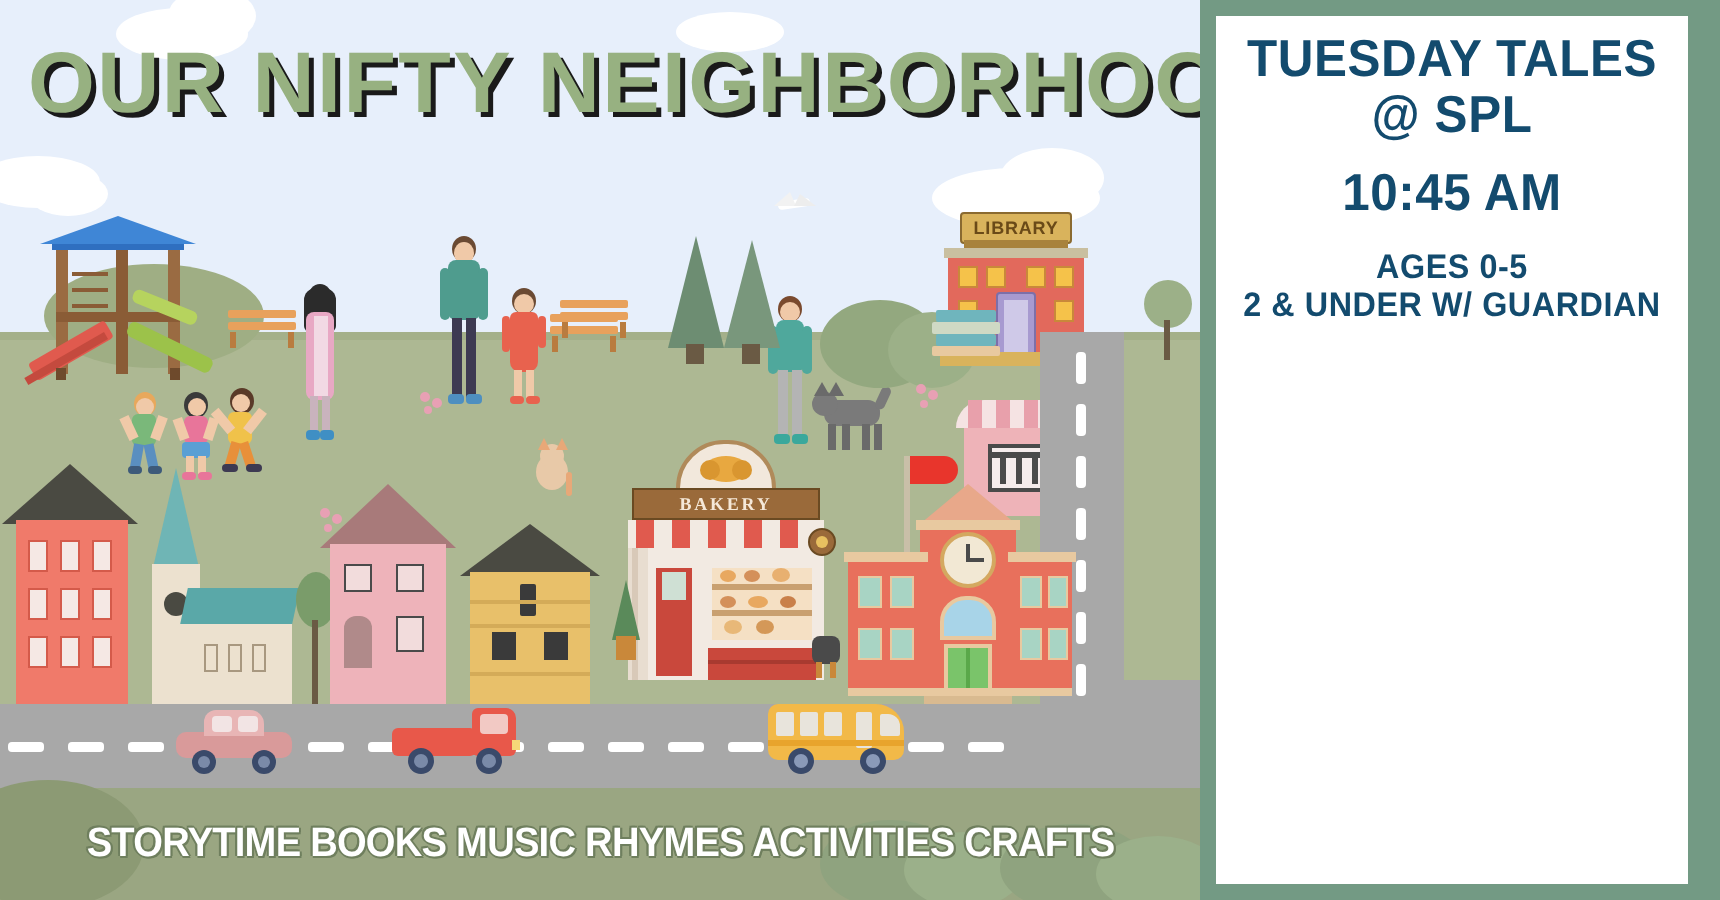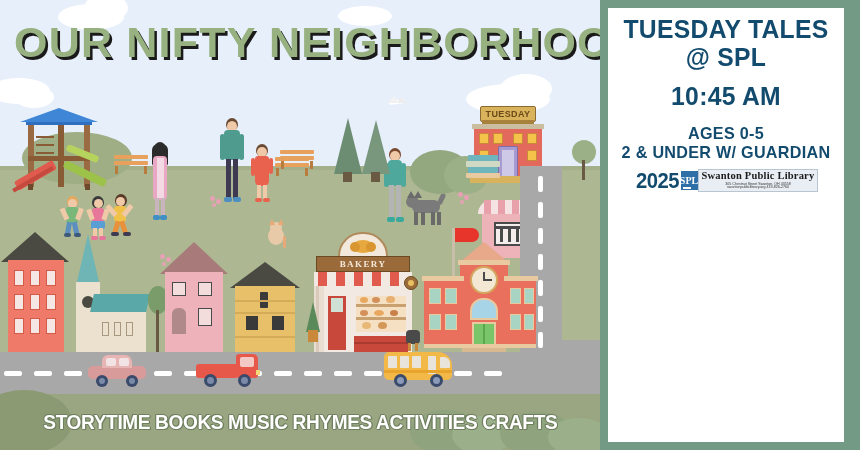--- a/index.html
+++ b/index.html
@@ -392,21 +392,21 @@
       <div class="circ" style="left:0;top:0;width:5px;height:5px;background:#e8a0b4;"></div>
       <div class="circ" style="left:6px;top:3px;width:5px;height:5px;background:#e8a0b4;"></div>
       <div class="circ" style="left:2px;top:8px;width:4px;height:4px;background:#e8a0b4;"></div>
     </div>
 
     <div class="ob" style="left:472px;top:106px;width:76px;height:86px;">
 
       <div class="rect" style="left:8px;top:0;width:56px;height:16px;background:#d9b35c;border:1.6px solid #8a6a30;border-radius:2px;"></div>
       <div class="rect" style="left:10px;top:14px;width:52px;height:4px;background:#a8823c;"></div>
       <div style="position:absolute;left:8px;top:1px;width:56px;height:14px;display:flex;align-items:center;justify-content:center;
-                  font-family:'Liberation Sans',sans-serif;font-weight:bold;font-size:9px;color:#6a4a18;letter-spacing:0.4px;">TUESDAY</div>
+                  font-family:'Liberation Sans',sans-serif;font-weight:bold;font-size:9px;color:#6a4a18;letter-spacing:0.4px;">LIBRARY</div>
 
       <div class="rect" style="left:2px;top:18px;width:68px;height:54px;background:#e2695c;"></div>
       <div class="rect" style="left:0px;top:18px;width:72px;height:5px;background:#c9bfa0;"></div>
 
       <div class="rect" style="left:7px;top:27px;width:10px;height:11px;background:#f5c24a;border:1.2px solid #c9883a;"></div>
       <div class="rect" style="left:21px;top:27px;width:10px;height:11px;background:#f5c24a;border:1.2px solid #c9883a;"></div>
       <div class="rect" style="left:41px;top:27px;width:10px;height:11px;background:#f5c24a;border:1.2px solid #c9883a;"></div>
       <div class="rect" style="left:55px;top:27px;width:10px;height:11px;background:#f5c24a;border:1.2px solid #c9883a;"></div>
 
       <div class="rect" style="left:7px;top:44px;width:10px;height:11px;background:#f5c24a;border:1.2px solid #c9883a;"></div>
@@ -510,21 +510,21 @@
       <div class="tri" style="left:-2px;top:0;border-left:35px solid transparent;border-right:35px solid transparent;border-bottom:26px solid #4a4a42;"></div>
       <div class="rect" style="left:3px;top:24px;width:60px;height:66px;background:#e8c06a;"></div>
       <div class="rect" style="left:28px;top:30px;width:8px;height:16px;background:#3a3a3a;border-radius:1px;"></div>
       <div class="rect" style="left:14px;top:54px;width:12px;height:14px;background:#3a3a3a;"></div>
       <div class="rect" style="left:40px;top:54px;width:12px;height:14px;background:#3a3a3a;"></div>
       <div class="rect" style="left:3px;top:38px;width:60px;height:2px;background:#d4ab58;"></div>
       <div class="rect" style="left:3px;top:50px;width:60px;height:2px;background:#d4ab58;"></div>
       <div class="rect" style="left:3px;top:74px;width:60px;height:2px;background:#d4ab58;"></div>
     </div>
 
-    <div class="ob" style="left:308px;top:232px;width:106px;height:120px;">
+    <div class="ob" style="left:308px;top:220px;width:106px;height:120px;">
 
       <div class="rect" style="left:30px;top:0;width:50px;height:26px;background:#f2e8dc;border:2px solid #b08a5a;border-radius:24px 24px 0 0;"></div>
       <div class="circ" style="left:44px;top:8px;width:22px;height:13px;background:#e8a840;"></div>
       <div class="circ" style="left:42px;top:10px;width:10px;height:10px;background:#d99630;"></div>
       <div class="circ" style="left:58px;top:10px;width:10px;height:10px;background:#d99630;"></div>
 
       <div class="rect" style="left:8px;top:24px;width:94px;height:16px;background:#9a6a3a;border:1.6px solid #6a4a22;"></div>
       <div style="position:absolute;left:8px;top:25px;width:94px;height:14px;display:flex;align-items:center;justify-content:center;
                   font-family:'Liberation Serif',serif;font-weight:bold;font-size:9px;color:#f5e8d8;letter-spacing:1.4px;">BAKERY</div>
 
@@ -657,24 +657,15 @@
   </div>
 
   <div class="panel">
     <div class="p-line p-title">TUESDAY TALES</div>
     <div class="p-line p-title">@ SPL</div>
     <div class="p-line p-time">10:45 AM</div>
     <div class="p-line p-ages">AGES 0-5</div>
     <div class="p-line p-ages2">2 &amp; UNDER W/ GUARDIAN</div>
 
 
-    <div class="logo-row">
-      <div class="year">2025</div>
-      <div class="spl-badge">SPL</div>
-      <div class="logo-block">
-        <div class="logo-name">Swanton Public Library</div>
-        <div class="logo-sub">305 Chestnut Street Swanton, OH 43558</div>
-        <div class="logo-sub2">swantonpubliclibrary.org      419-826-2760</div>
-      </div>
-    </div>
   </div>
 
 </div>
 
 </body></html>

